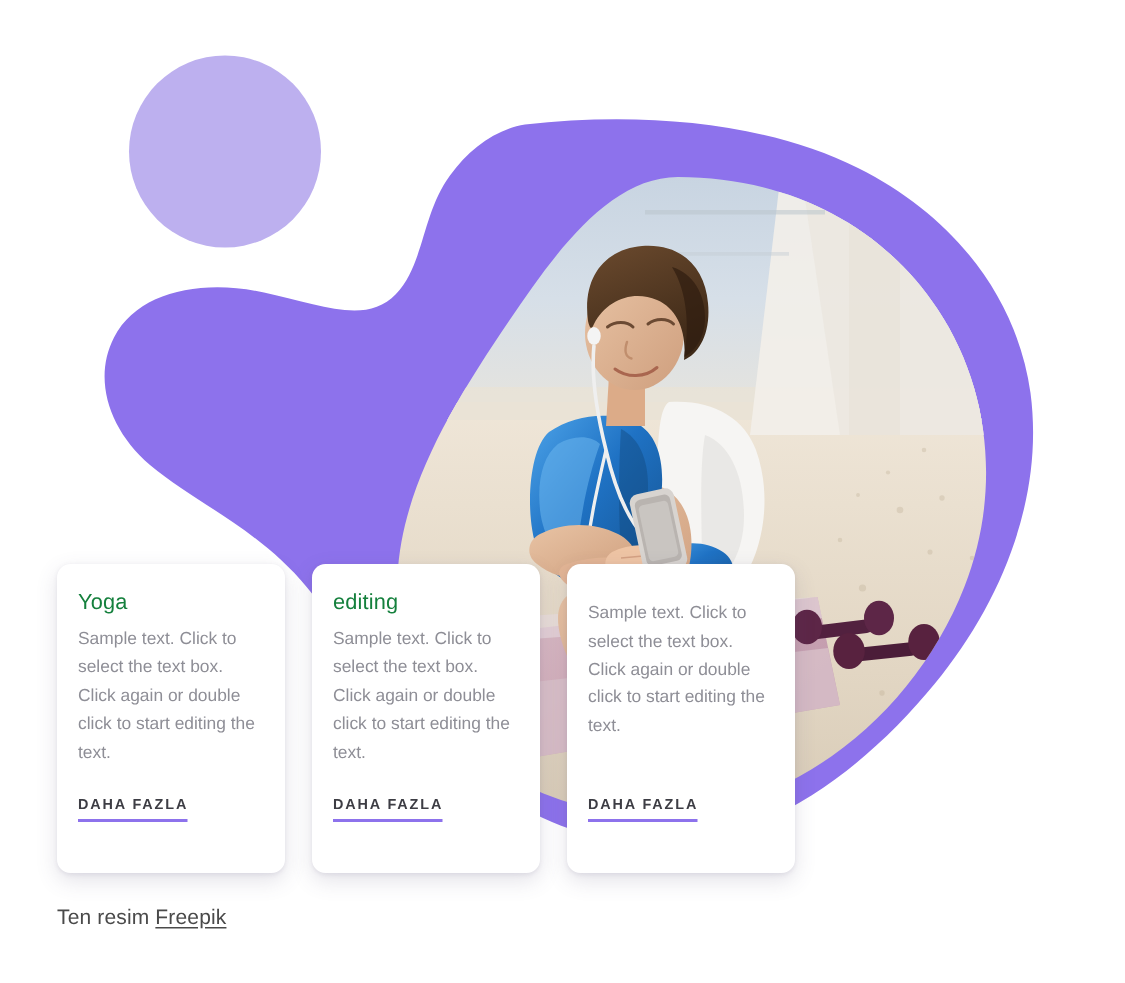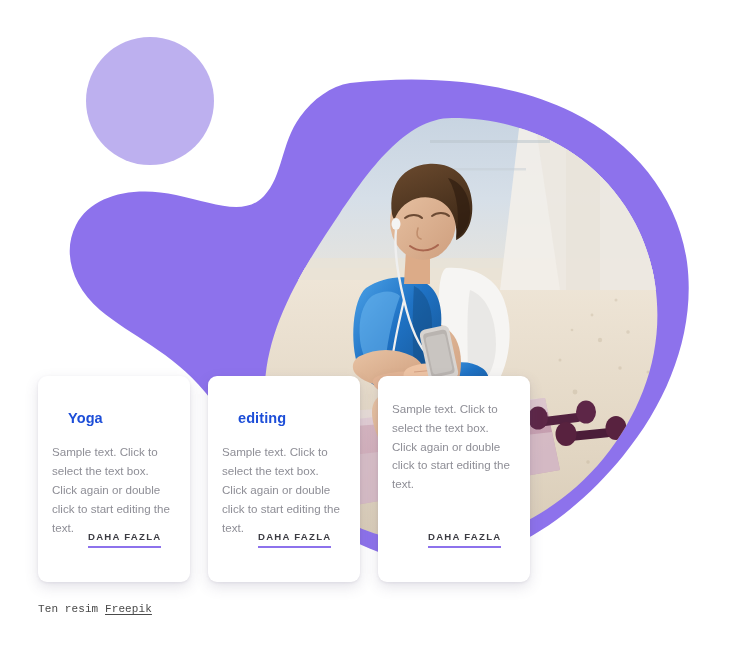--- a/index.html
+++ b/index.html
@@ -50,24 +50,24 @@
     background: #ffffff;
     border-radius: 9px;
     box-shadow: 0 5px 14px rgba(90, 80, 120, 0.16),
                 0 1px 3px rgba(90, 80, 120, 0.10);
     box-sizing: border-box;
     padding: 18px 14px 0 14px;
     position: relative;
   }
 
   .card-title {
-    margin: 16px;
+    margin: 0;
     font-size: 14.5px;
-    font-weight: 700;
-    color: #1d4ed8;
+    font-weight: 400;
+    color: #15803d;
     letter-spacing: 0.1px;
     line-height: 1.2;
     white-space: nowrap;
   }
 
   .card-body {
     margin: 6px 0 0 0;
     font-size: 11.6px;
     line-height: 1.62;
     color: #8e8e96;
@@ -80,33 +80,31 @@
     bottom: 34px;
     font-size: 9.6px;
     font-weight: 600;
     letter-spacing: 1.25px;
     color: #3d3d44;
     text-decoration: none;
     padding-bottom: 4px;
     border-bottom: 2.2px solid #8d72ec;
     display: inline-block;
     white-space: nowrap;
-    margin-left: 36px;
   }
 
   
   .credit {
     position: absolute;
     left: 38px;
     top: 603px;
-    font-size: 11px;
+    font-size: 14px;
     color: #4a4a4a;
     letter-spacing: 0.1px;
     white-space: nowrap;
-    font-family: Liberation Mono, monospace;
   }
   .credit .credit-link {
     color: #4a4a4a;
     text-decoration: underline;
     text-underline-offset: 2px;
   }
 </style>
 </head>
 <body>
 

